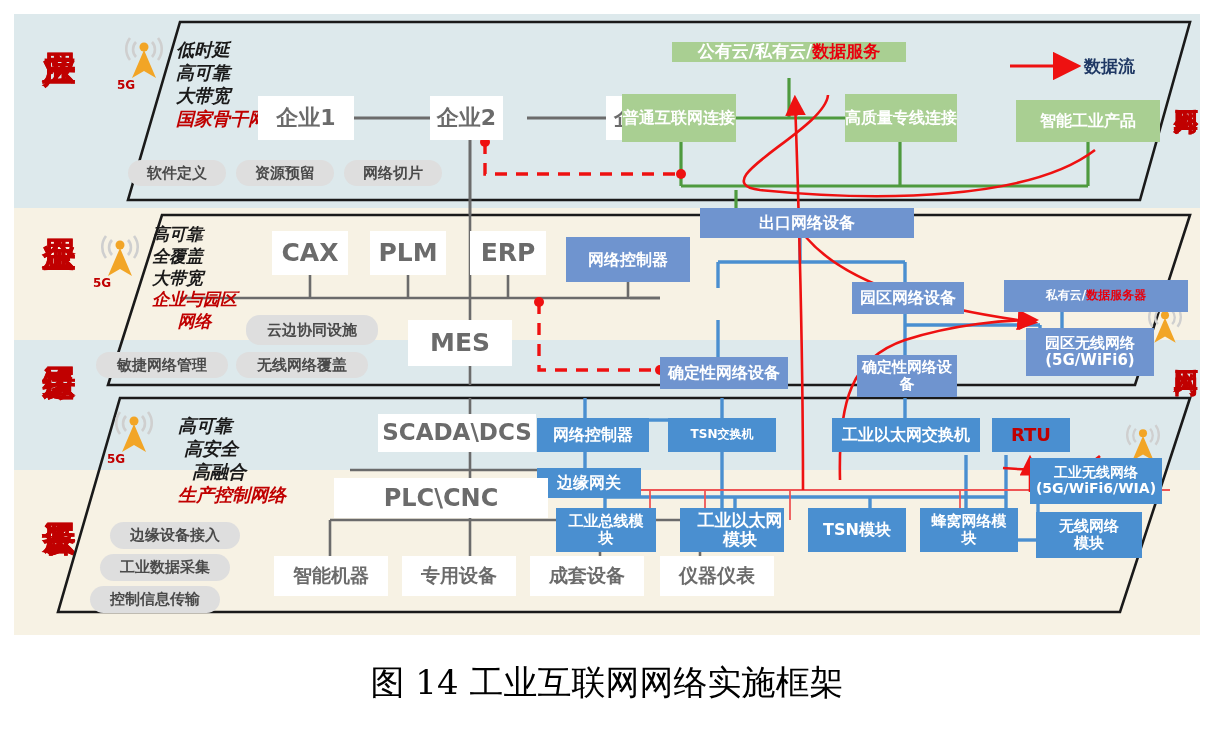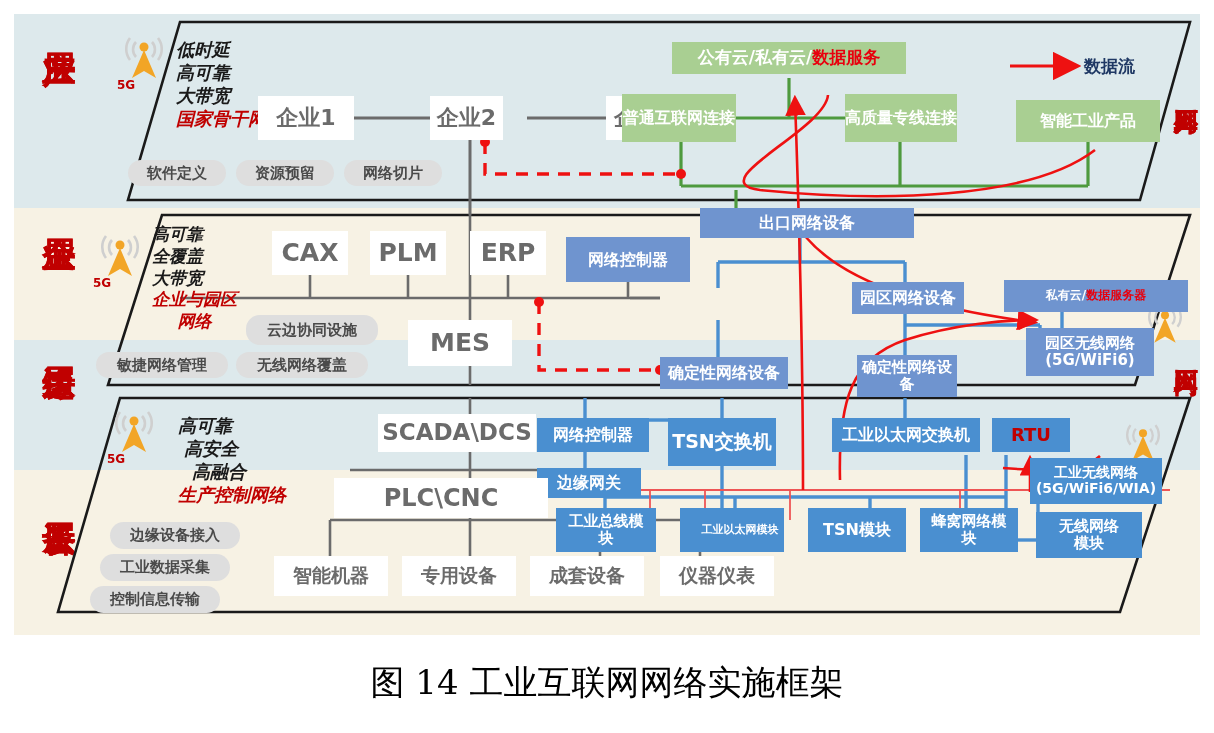--- a/index.html
+++ b/index.html
@@ -303,21 +303,21 @@
   <div class="node n-pill" style="left:236px;top:352px;width:132px;height:26px;font-size:15px;">无线网络覆盖</div>
 
   <div class="node n-pill" style="left:110px;top:522px;width:130px;height:27px;font-size:15px;">边缘设备接入</div>
   <div class="node n-pill" style="left:100px;top:554px;width:130px;height:27px;font-size:15px;">工业数据采集</div>
   <div class="node n-pill" style="left:90px;top:586px;width:130px;height:27px;font-size:15px;">控制信息传输</div>
 
   <div class="node n-white" style="left:258px;top:96px;width:96px;height:44px;font-size:22px;">企业1</div>
   <div class="node n-white" style="left:430px;top:96px;width:73px;height:44px;font-size:22px;">企业2</div>
   <div class="node n-white" style="left:606px;top:96px;width:96px;height:44px;font-size:22px;justify-content:flex-start;padding-left:8px;">企业3</div>
 
-  <div class="node n-green" style="left:672px;top:42px;width:234px;height:32px;font-size:17px;">
+  <div class="node n-green" style="left:672px;top:42px;width:234px;height:20px;font-size:17px;">
     <span>公有云/私有云/</span>
       <span class="red-t">数据服务</span>
   </div>
 
   <div class="node n-green" style="left:622px;top:94px;width:114px;height:48px;font-size:16px;">普通互联网连接</div>
   <div class="node n-green" style="left:845px;top:94px;width:112px;height:48px;font-size:16px;">高质量专线连接</div>
   <div class="node n-green" style="left:1016px;top:100px;width:144px;height:42px;font-size:16px;">智能工业产品</div>
 
   <div class="node n-white" style="left:272px;top:231px;width:76px;height:44px;font-size:25px;">CAX</div>
   <div class="node n-white" style="left:370px;top:231px;width:76px;height:44px;font-size:25px;">PLM</div>
@@ -338,42 +338,42 @@
     <span style="display:block;">确定性网络设备</span>
   </div>
 
   <div class="node n-blue" style="left:1026px;top:328px;width:128px;height:48px;font-size:15px;flex-direction:column;">
     <span>园区无线网络</span>
     <span>(5G/WiFi6)</span>
   </div>
 
   <div class="node n-white" style="left:378px;top:414px;width:158px;height:38px;font-size:23px;">SCADA\DCS</div>
   <div class="node n-blue2" style="left:537px;top:418px;width:112px;height:34px;font-size:16px;">网络控制器</div>
-  <div class="node n-blue2" style="left:668px;top:418px;width:108px;height:48px;font-size:19px;">TSN交换机</div>
+  <div class="node n-blue2" style="left:668px;top:418px;width:108px;height:34px;font-size:12px;">TSN交换机</div>
   <div class="node n-blue2" style="left:832px;top:418px;width:148px;height:34px;font-size:16px;">工业以太网交换机</div>
   <div class="node n-blue2" style="left:992px;top:418px;width:78px;height:34px;font-size:18px;color:#c00000;">RTU</div>
   <div class="node n-blue2" style="left:537px;top:468px;width:104px;height:30px;font-size:16px;">边缘网关</div>
 
   <div class="node n-blue2" style="left:1030px;top:458px;width:132px;height:46px;font-size:14px;flex-direction:column;">
     <span>工业无线网络</span>
     <span>(5G/WiFi6/WIA)</span>
   </div>
 
   <div class="node n-white" style="left:334px;top:478px;width:214px;height:40px;font-size:24px;">PLC\CNC</div>
 
   <div class="node n-white" style="left:274px;top:556px;width:114px;height:40px;font-size:19px;">智能机器</div>
   <div class="node n-white" style="left:402px;top:556px;width:114px;height:40px;font-size:19px;">专用设备</div>
   <div class="node n-white" style="left:530px;top:556px;width:114px;height:40px;font-size:19px;">成套设备</div>
   <div class="node n-white" style="left:660px;top:556px;width:114px;height:40px;font-size:19px;">仪器仪表</div>
 
   <div class="node n-blue2" style="left:556px;top:508px;width:100px;height:44px;font-size:15px;flex-direction:column;">
     <span>工业总线模</span>
     <span>块</span>
   </div>
-  <div class="node n-blue2" style="left:680px;top:508px;width:104px;height:44px;font-size:11px;flex-direction:row;padding-left:16px;">
+  <div class="node n-blue2" style="left:680px;top:508px;width:104px;height:44px;font-size:17px;flex-direction:column;padding-left:16px;">
     <span>工业以太网</span>
     <span>模块</span>
   </div>
   <div class="node n-blue2" style="left:808px;top:508px;width:98px;height:44px;font-size:16px;">TSN模块</div>
   <div class="node n-blue2" style="left:920px;top:508px;width:98px;height:44px;font-size:15px;flex-direction:column;">
     <span>蜂窝网络模</span>
     <span>块</span>
   </div>
   <div class="node n-blue2" style="left:1036px;top:512px;width:106px;height:46px;font-size:15px;flex-direction:column;">
     <span>无线网络</span>

